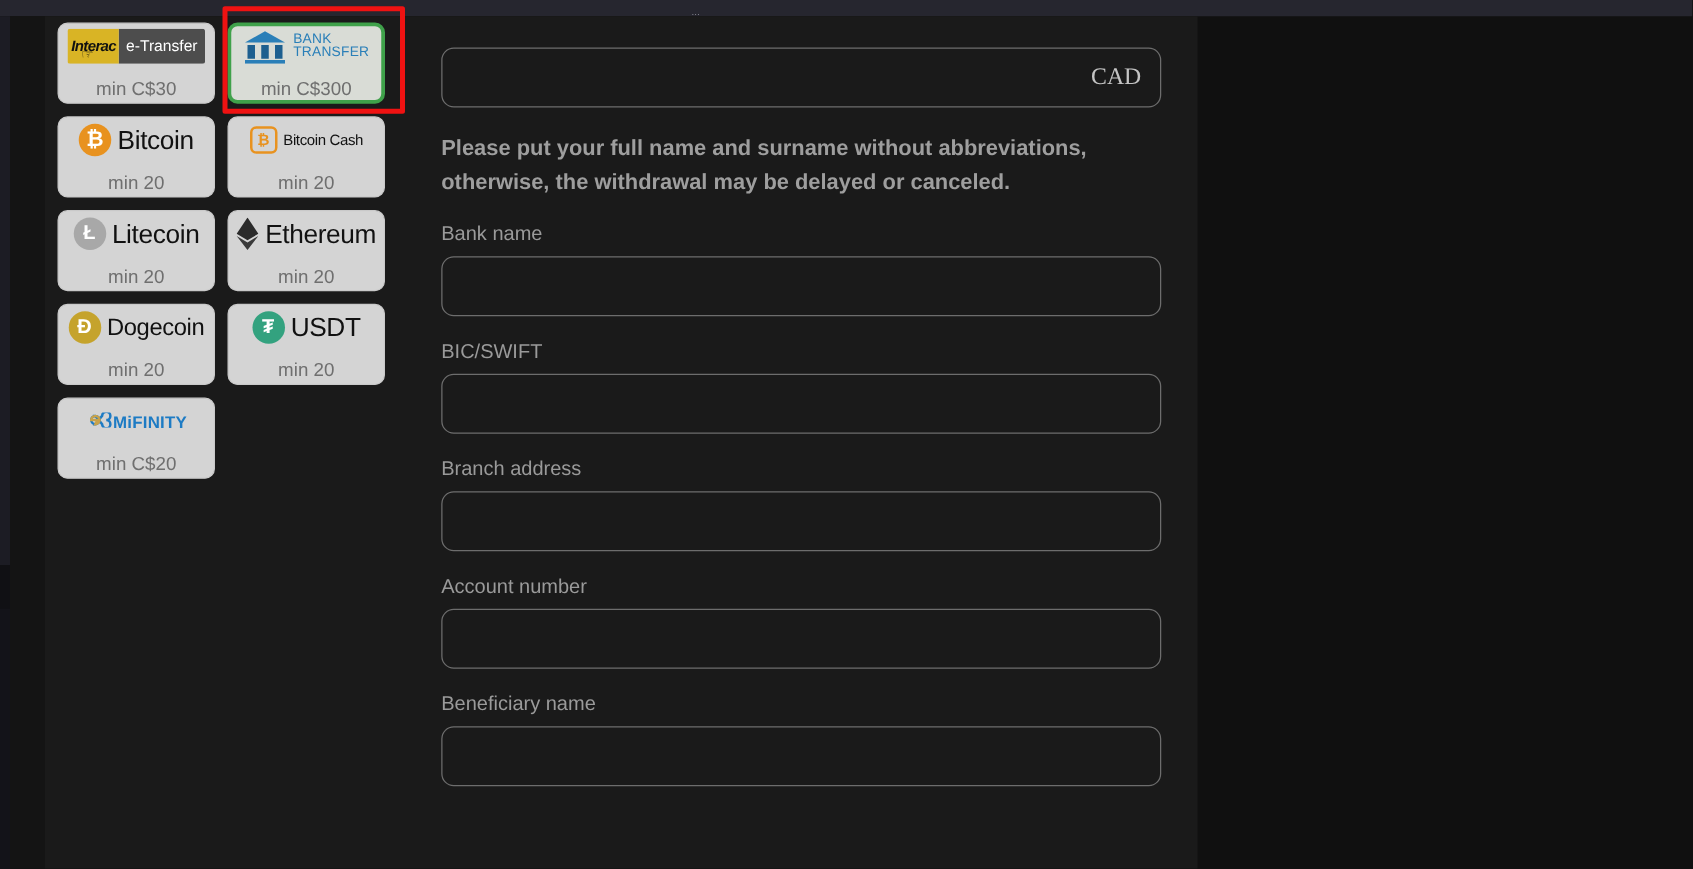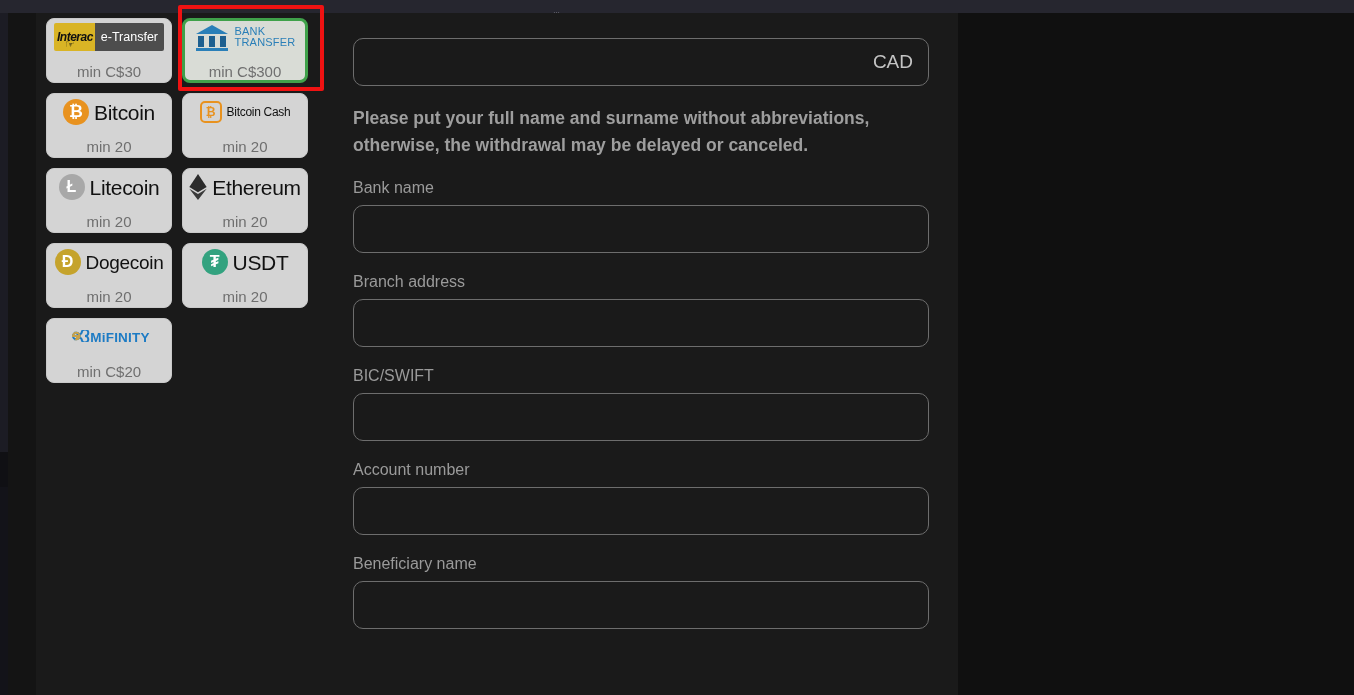--- a/index.html
+++ b/index.html
@@ -261,20 +261,21 @@
     height: 48px;
   }
   .amount-currency {
     position: absolute;
     right: 16px;
     top: 50%;
     transform: translateY(-50%);
     font-size: 19px;
     color: #c4c4c4;
     pointer-events: none;
+    font-family: Liberation Serif, serif;
   }
   .note {
     margin-top: 19px;
     font-size: 17.5px;
     line-height: 27px;
     color: #9e9e9e;
     width: 560px;
     font-weight: bold;
   }
   .field-group { margin-top: 21px; }
@@ -423,26 +424,26 @@
     </div>
 
     <div class="note">Please put your full name and surname without abbreviations, otherwise, the withdrawal may be delayed or canceled.</div>
 
     <div class="field-group">
       <div class="field-label">Bank name</div>
       <input class="field-input" type="text" placeholder="" style="">
     </div>
 
     <div class="field-group">
+      <div class="field-label">BIC/SWIFT</div>
+      <input class="field-input" type="text" placeholder="" style="">
+    </div>
+
+    <div class="field-group">
       <div class="field-label">Branch address</div>
-      <input class="field-input" type="text" placeholder="" style="">
-    </div>
-
-    <div class="field-group">
-      <div class="field-label">BIC/SWIFT</div>
       <input class="field-input" type="text" placeholder="" style="">
     </div>
 
     <div class="field-group">
       <div class="field-label">Account number</div>
       <input class="field-input" type="text" placeholder="" style="">
     </div>
 
     <div class="field-group">
       <div class="field-label">Beneficiary name</div>

